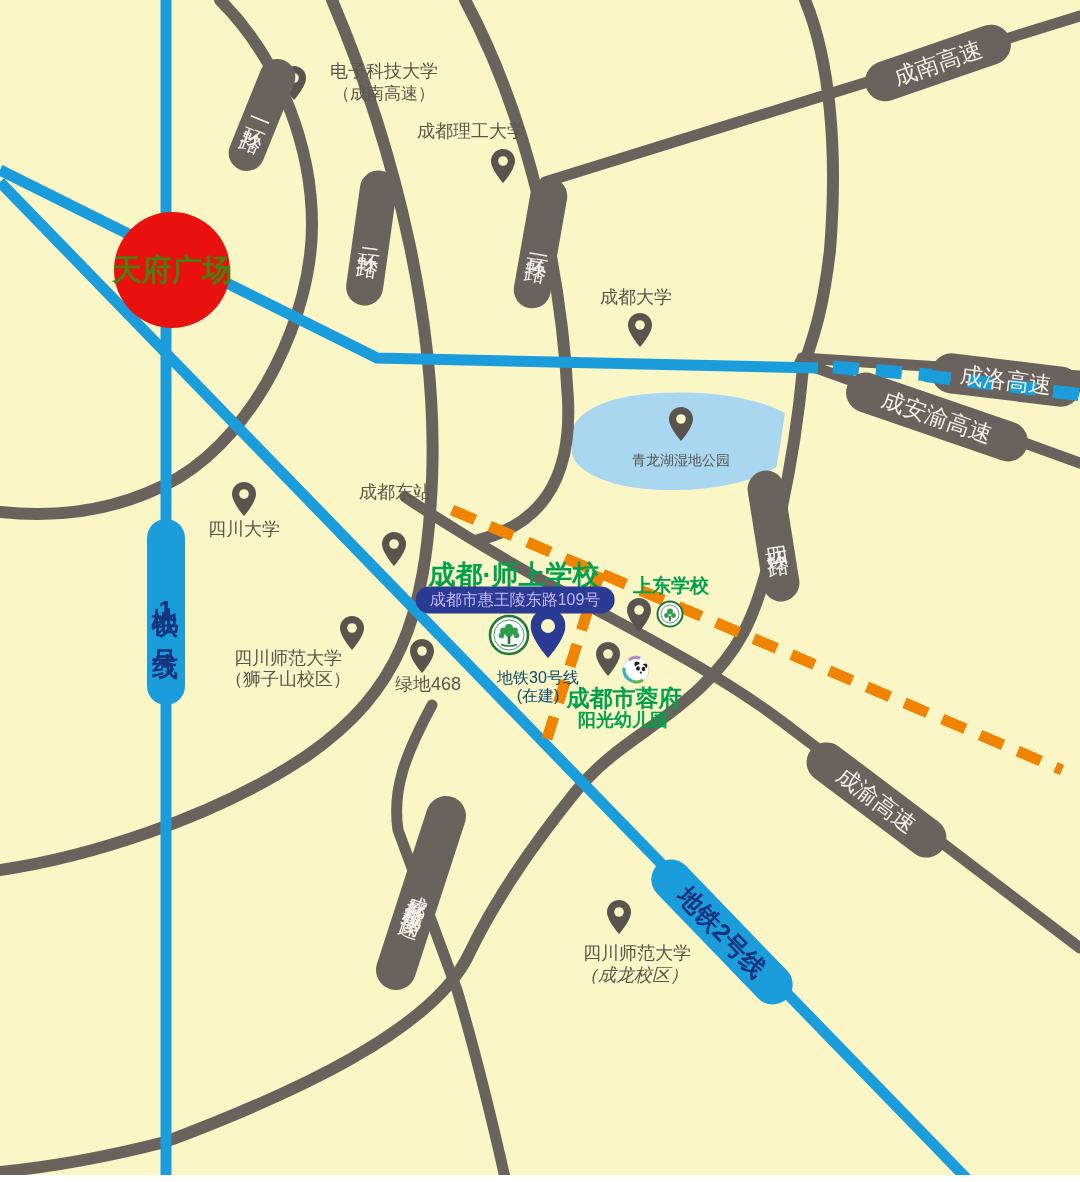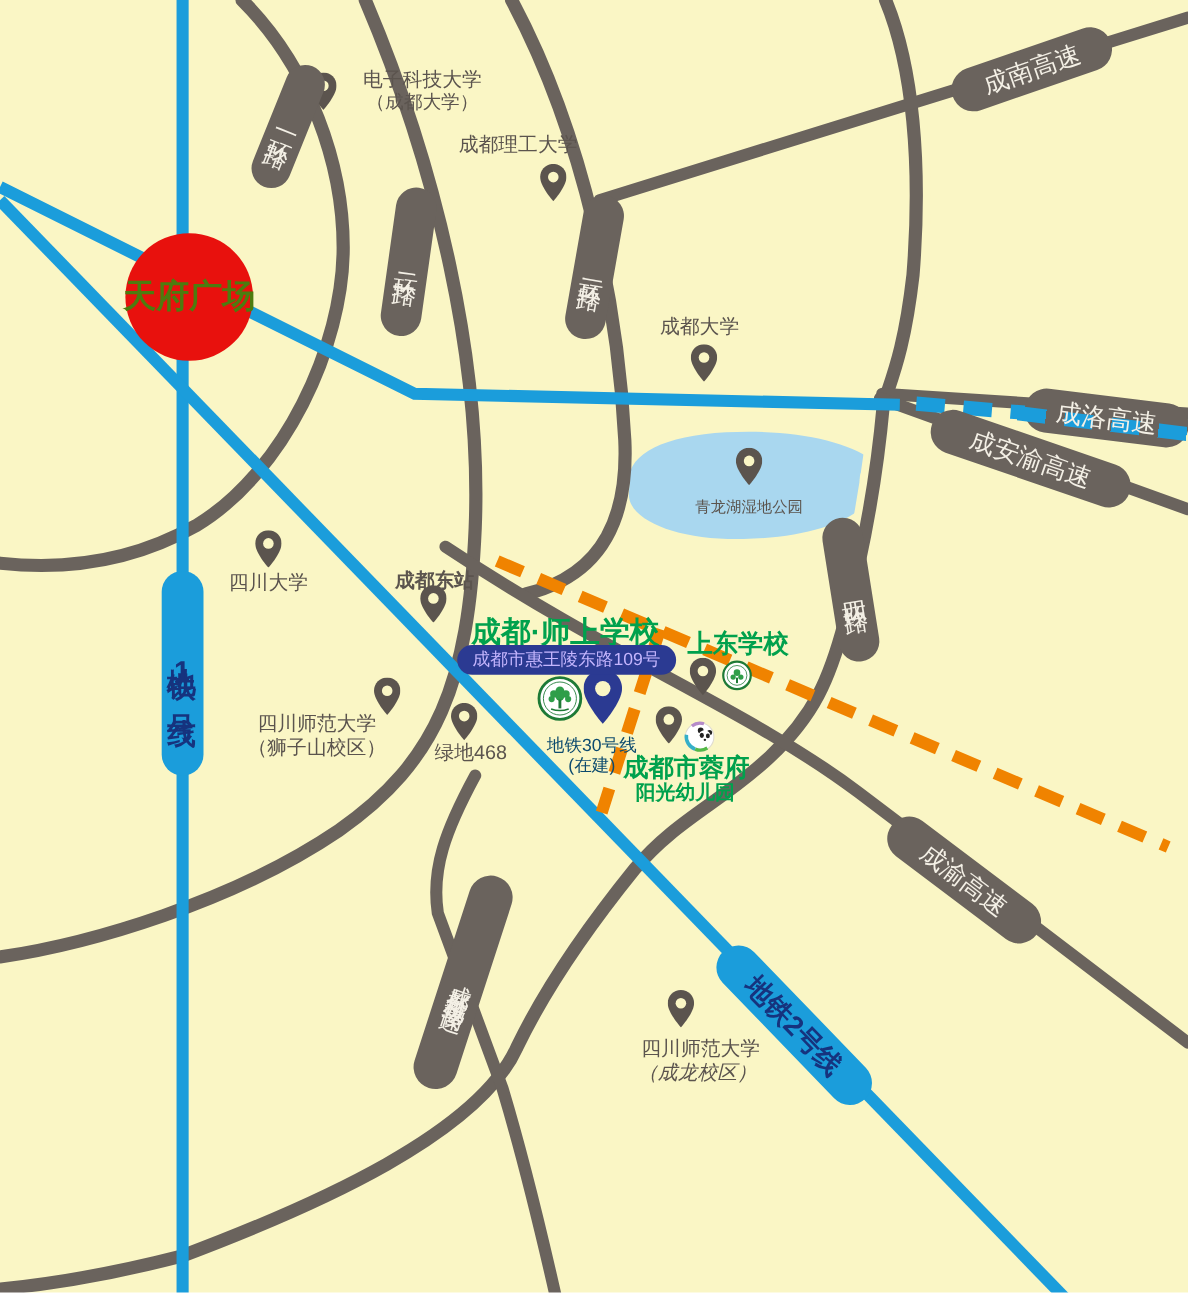--- a/index.html
+++ b/index.html
@@ -184,36 +184,36 @@
   <div class="pill v mpill" style="left:166px;top:612px;width:38px;height:186px;margin:-93px 0 0 -19px;">
     <span class="txt">地铁1号线</span>
   </div>
   <div class="pill mpill" style="left:722px;top:932px;width:186px;height:40px;margin:-20px 0 0 -93px;transform:rotate(46deg);font-size:25px;">
     <span class="txt">地铁2号线</span>
   </div>
 
   <div class="plaza-lbl" style="left:172px;top:270px;">天府广场</div>
   <div class="lbl big" style="left:681px;top:460px;">青龙湖湿地公园</div>
 
-  <div class="lbl" style="left:384px;top:72px;">电子科技大学</div>
-  <div class="lbl" style="left:384px;top:93px;font-size:17px;">（成都大学）</div>
+  <div class="lbl" style="left:384px;top:72px;font-family:Liberation Mono, monospace;">电子科技大学</div>
+  <div class="lbl" style="left:384px;top:93px;font-size:17px;">（成南高速）</div>
   <div class="lbl" style="left:471px;top:131px;">成都理工大学</div>
   <div class="lbl" style="left:636px;top:297px;">成都大学</div>
   <div class="lbl" style="left:244px;top:529px;text-align:center;">四川大学</div>
-  <div class="lbl" style="left:395px;top:528px;font-weight:bold;">成都东站</div>
+  <div class="lbl" style="left:395px;top:492px;">成都东站</div>
   <div class="lbl" style="left:288px;top:658px;">四川师范大学</div>
   <div class="lbl" style="left:288px;top:679px;text-align:right;">（狮子山校区）</div>
   <div class="lbl" style="left:428px;top:684px;">绿地468</div>
   <div class="lbl" style="left:637px;top:953px;">四川师范大学</div>
   <div class="lbl" style="left:634px;top:975px;font-style:italic;">（成龙校区）</div>
 
   <div class="lbl green" style="left:514px;top:575px;font-size:27px;">成都·师上学校</div>
   <div class="badge" style="left:515px;top:600px;">成都市惠王陵东路109号</div>
 
-  <div class="lbl green" style="left:671px;top:585px;font-size:23px;">上东学校</div>
+  <div class="lbl green" style="left:671px;top:585px;font-size:19px;">上东学校</div>
   <div class="lbl green" style="left:624px;top:698px;font-size:23px;">成都市蓉府</div>
   <div class="lbl green" style="left:623px;top:720px;font-size:18px;">阳光幼儿园</div>
 
   <div class="metro30" style="left:538px;top:678px;">地铁30号线</div>
   <div class="metro30" style="left:538px;top:696px;">(在建)</div>
 
   <div style="position:absolute;left:0;bottom:0;width:1080px;height:7px;background:#fff;"></div>
 </div>
 
 </body></html>

